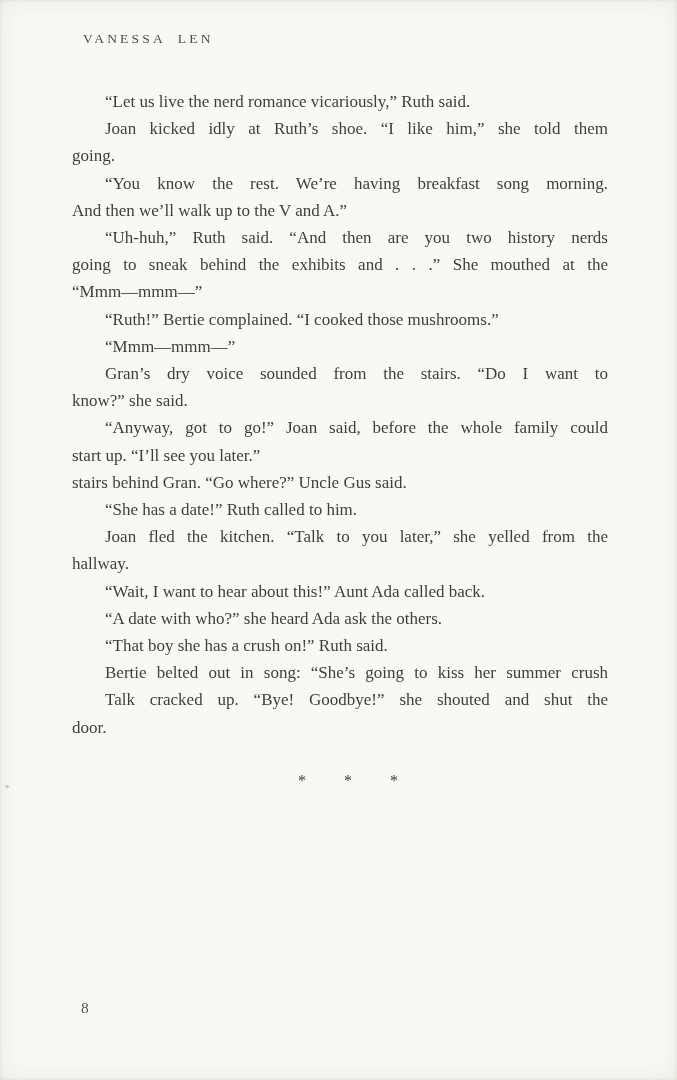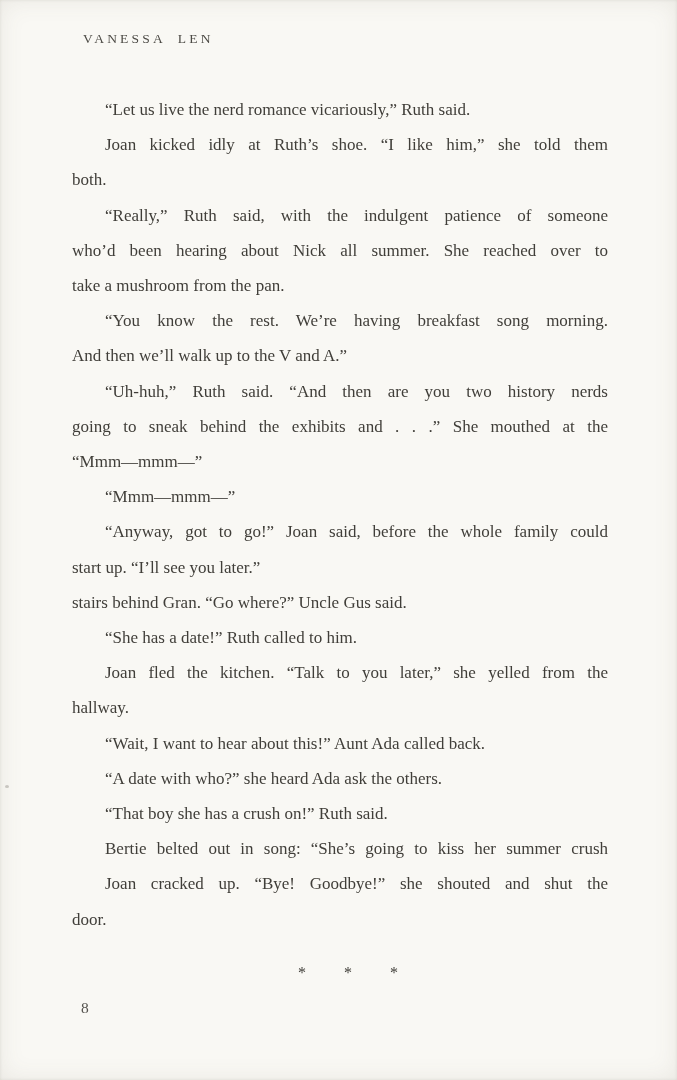--- a/index.html
+++ b/index.html
@@ -30,21 +30,21 @@
   }
   .body-text {
     position: absolute;
     left: 72px;
     top: 88px;
     width: 536px;
     font-size: 17px;
     line-height: 27.2px;
   }
   .para { margin: 0; }
-  .line { min-height: 27.2px; margin-top: 8px; }
+  .line { min-height: 27.2px; }
   .line.first { text-indent: 33px; }
   .line.just {
     text-align: justify;
     text-align-last: justify;
   }
   .it { }
   .separator {
     margin-top: 26px;
     text-align: center;
     padding-left: 16px;
@@ -76,38 +76,40 @@
 <div class="page">
   <div class="running-head">VANESSA LEN</div>
 
   <div class="body-text">
     <div id="paras">
         <div class="para">
           <div class="line first"><span>“Let us live the nerd romance vicariously,” Ruth said.</span></div>
         </div>
         <div class="para">
           <div class="line first just"><span>Joan kicked idly at Ruth’s shoe. “I like him,” she told them</span></div>
-          <div class="line"><span>both.</span></div>
-        </div>
-        <div class="para">
-          <div class="line first just"><span>“Really,” Ruth said, with the indulgent patience of someone</span></div>
-          <div class="line just"><span>who’d been hearing about Nick all summer. She reached over to</span></div>
-          <div class="line"><span>take a mushroom from the pan.</span></div>
+          <div class="line"><span>going.</span></div>
         </div>
         <div class="para">
           <div class="line first just"><span>“You know the rest. We’re having breakfast song morning.</span></div>
           <div class="line"><span>And then we’ll walk up to the V and A.”</span></div>
         </div>
         <div class="para">
           <div class="line first just"><span>“Uh-huh,” Ruth said. “And then are you two history nerds</span></div>
           <div class="line just"><span>going to sneak behind the exhibits and . . .” She mouthed at the</span></div>
           <div class="line"><span>“Mmm—mmm—”</span></div>
         </div>
         <div class="para">
+          <div class="line first"><span>“Ruth!” Bertie complained. “I cooked those mushrooms.”</span></div>
+        </div>
+        <div class="para">
           <div class="line first"><span>“Mmm—mmm—”</span></div>
+        </div>
+        <div class="para">
+          <div class="line first just"><span>Gran’s dry voice sounded from the stairs. “Do I want to</span></div>
+          <div class="line"><span>know?” she said.</span></div>
         </div>
         <div class="para">
           <div class="line first just"><span>“Anyway, got to go!” Joan said, before the whole family could</span></div>
           <div class="line"><span>start up. “I’ll see you later.”</span></div>
         </div>
         <div class="para">
           <div class="line"><span>stairs behind Gran. “Go where?” Uncle Gus said.</span></div>
         </div>
         <div class="para">
           <div class="line first"><span>“She has a date!” Ruth called to him.</span></div>
@@ -122,21 +124,21 @@
         <div class="para">
           <div class="line first"><span>“A date with who?” she heard Ada ask the others.</span></div>
         </div>
         <div class="para">
           <div class="line first"><span>“That boy she has a crush on!” Ruth said.</span></div>
         </div>
         <div class="para">
           <div class="line first just"><span>Bertie belted out in song: </span><span class="it">“She’s going to kiss her summer crush</span></div>
         </div>
         <div class="para">
-          <div class="line first just"><span>Joan cracked up. “Bye! Goodbye!” she shouted and shut the</span></div>
+          <div class="line first just"><span>Talk cracked up. “Bye! Goodbye!” she shouted and shut the</span></div>
           <div class="line"><span>door.</span></div>
         </div>
       </div>
     <div class="separator">* * *</div>
   </div>
 
   <div class="page-number">8</div>
 
   <div class="speck"></div>
 </div>

